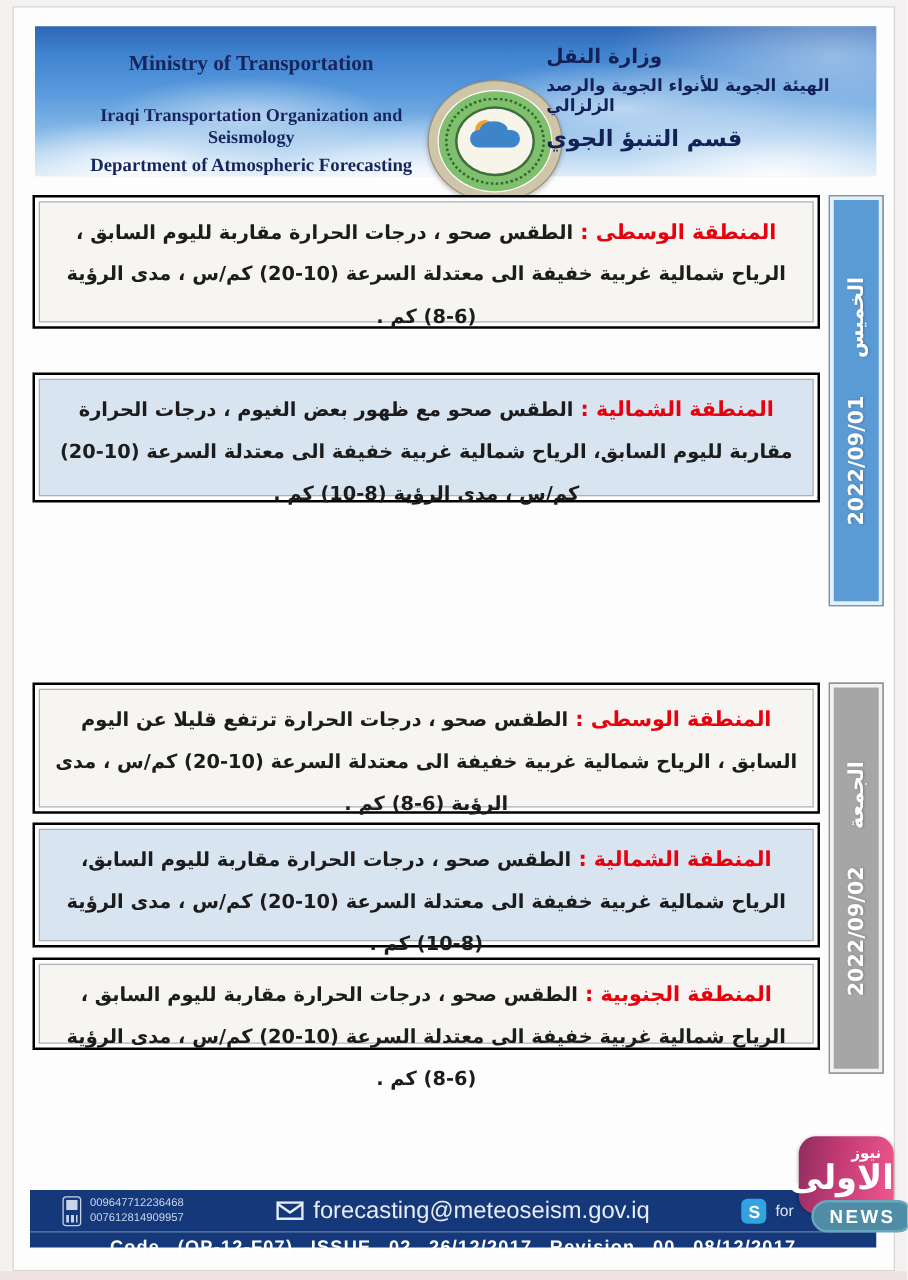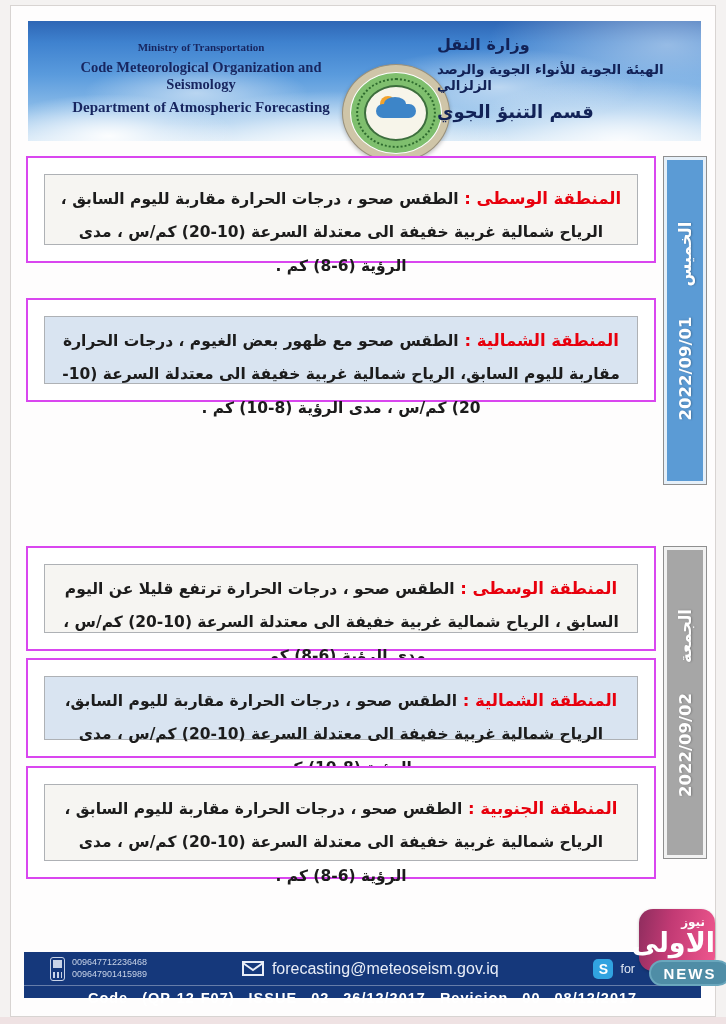--- a/index.html
+++ b/index.html
@@ -25,21 +25,21 @@
       radial-gradient(ellipse 240px 90px at 88% 100%, rgba(255,255,255,.9), rgba(255,255,255,0) 70%),
       radial-gradient(ellipse 200px 55px at 70% 55%, rgba(255,255,255,.55), rgba(255,255,255,0) 70%),
       radial-gradient(ellipse 160px 45px at 25% 60%, rgba(255,255,255,.5), rgba(255,255,255,0) 70%),
       radial-gradient(ellipse 300px 120px at 95% 20%, rgba(255,255,255,.45), rgba(255,255,255,0) 60%),
       linear-gradient(180deg,#2e66b5 0%,#3f82cf 18%,#5a9bdd 45%,#8dbde9 75%,#cfe4f5 100%);
   }
   .hdr-en{
     position:absolute;left:18px;top:20px;width:310px;text-align:center;
     color:#17255f;font-family:"Liberation Serif",serif;font-weight:bold;
   }
-  .hdr-en .l1{font-size:11px;margin-bottom:6px;}
+  .hdr-en .l1{font-size:17px;margin-bottom:24px;}
   .hdr-en .l2{font-size:14.5px;margin-bottom:6px;}
   .hdr-en .l3{font-size:15px;}
   .hdr-ar{
     position:absolute;right:14px;top:14px;width:250px;text-align:left;
     color:#122257;font-weight:bold;direction:rtl;
   }
   .hdr-ar .l1{font-size:16px;margin-bottom:7px;}
   .hdr-ar .l2{font-size:13.5px;margin-bottom:8px;}
   .hdr-ar .l3{font-size:18px;}
   
@@ -68,38 +68,38 @@
     position:absolute;left:10px;top:17px;width:40px;height:14px;border-radius:10px;
     background:#3d85c8;
   }
   .logo .cloud2{
     position:absolute;left:18px;top:10px;width:22px;height:13px;border-radius:50%;
     background:#3d85c8;
   }
   
   .fbox{
     position:absolute;left:15px;width:630px;box-sizing:border-box;
-    border:2px solid #d946ef;background:#ffffff;padding:16px;
+    border:2px solid #000000;background:#ffffff;padding:3px;
   }
   .fbox-inner{
     height:100%;box-sizing:border-box;border:1px solid #aeb1b5;
     direction:rtl;text-align:center;
     padding:6px 12px 0 12px;
     font-size:15.5px;font-weight:bold;line-height:2.15;color:#1c1c1c;
   }
   .bg-warm .fbox-inner{background:#f6f5f2;}
   .bg-blue .fbox-inner{background:#d9e4f1;}
   .region{color:#e8000d;font-size:16.5px;}
   
   .r1{top:150px;height:107px;}
   .r2{top:268px;height:104px;margin-top:24px;}
   .r3{top:383px;height:96px;}
   .r4{top:540px;height:105px;}
   .r5{top:652px;height:100px;}
-  .r6{top:760px;height:113px;}
+  .r6{top:760px;height:74px;}
   
   .day-bar{
     position:absolute;left:652px;width:44px;box-sizing:border-box;
     border:1px solid #8f8f8f;
     box-shadow:inset 0 0 0 3px rgba(255,255,255,.85);
   }
   .bar-thu{top:150px;height:329px;background:#5b9bd5;}
   .bar-fri{top:540px;height:313px;background:#a6a6a6;}
   .day-bar .rot{
     position:absolute;top:50%;left:50%;
@@ -114,21 +114,21 @@
     position:absolute;left:13px;top:946px;width:677px;height:46px;
     background:#15387b;color:#ffffff;font-family:"Liberation Sans",sans-serif;
   }
   .f-row-a{
     height:34px;display:flex;align-items:center;justify-content:space-between;
     padding:0 66px 0 26px;border-bottom:1px solid rgba(255,255,255,.35);
     box-sizing:border-box;
   }
   .f-phones{display:flex;align-items:center;gap:7px;}
   .f-phone-nums{display:flex;flex-direction:column;font-size:9px;line-height:1.3;color:#c9d4e8;}
-  .f-email{display:flex;align-items:center;gap:8px;font-size:16px;color:#e8edf7;}
+  .f-email{display:flex;align-items:center;gap:8px;font-size:19px;color:#e8edf7;}
   .f-skype{display:flex;align-items:center;gap:7px;font-size:12.5px;color:#dfe6f2;}
   .skype-badge{
     width:20px;height:20px;border-radius:5px;background:#31a3e0;color:#fff;
     font-weight:bold;font-size:14px;display:flex;align-items:center;justify-content:center;
   }
   .f-row-b{
     height:23px;display:flex;align-items:center;justify-content:center;
     font-size:14.5px;font-weight:bold;letter-spacing:1px;word-spacing:9px;
     color:#ffffff;
   }
@@ -155,21 +155,21 @@
   }
 </style>
 </head>
 <body>
 
 <div class="page">
 
   <div class="header">
     <div class="hdr-en">
       <div class="l1">Ministry of Transportation</div>
-      <div class="l2">Code Meteorological Organization and Seismology</div>
+      <div class="l2">Iraqi Transportation Organization and Seismology</div>
       <div class="l3">Department of Atmospheric Forecasting</div>
     </div>
     <div class="logo">
       <div class="ring-green">
         <div class="ring-text"></div>
       </div>
       <div class="inner">
         <div class="sun"></div>
         <div class="cloud2"></div>
         <div class="cloud"></div>
@@ -218,21 +218,21 @@
       <span class="bar-name">الجمعة</span><span class="bar-date">2022/09/02</span>
     </div>
   </div>
 
   <div class="footer">
     <div class="f-row-a">
       <div class="f-phones">
         <div class="phone-icon"></div>
         <div class="f-phone-nums">
           <span>009647712236468</span>
-          <span>009647901415989</span>
+          <span>007612814909957</span>
         </div>
       </div>
       <div class="f-email">
         <svg width="22" height="15" viewBox="0 0 22 15">
           <rect x="1" y="1" width="20" height="13" fill="none" stroke="#e8edf7" stroke-width="2"></rect>
           <path d="M1 2 L11 9 L21 2" fill="none" stroke="#e8edf7" stroke-width="2"></path>
         </svg>
         <span>forecasting@meteoseism.gov.iq</span>
       </div>
       <div class="f-skype">

